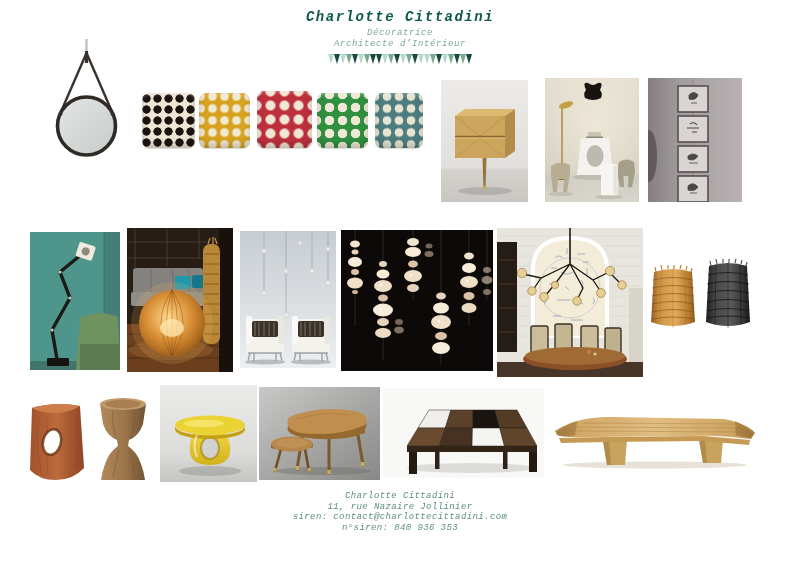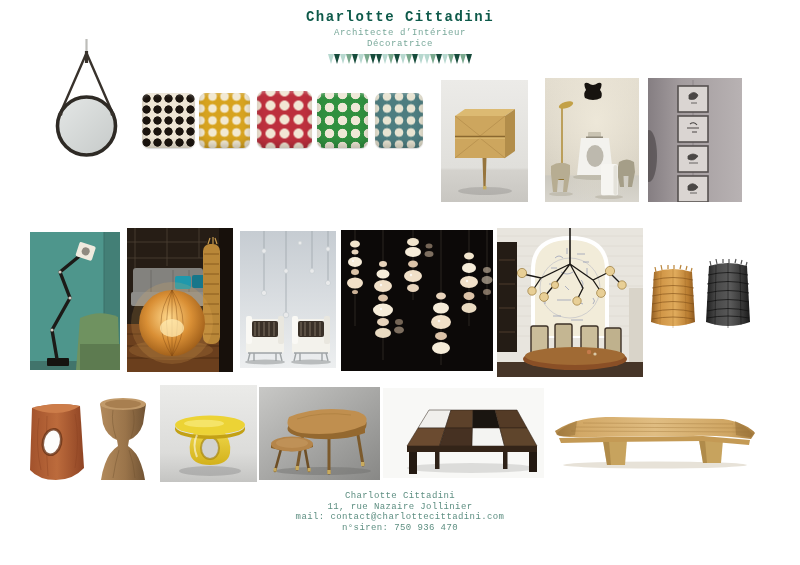--- a/index.html
+++ b/index.html
@@ -1,17 +1,17 @@
 <!DOCTYPE html>
 <html><head>
 <meta charset="utf-8">
 <style>
   html,body{margin:0;padding:0;background:#ffffff;}
   .page{position:relative;width:800px;height:565px;background:#ffffff;overflow:hidden;
-        font-family:"Liberation Mono","DejaVu Sans Mono",monospace;}
+        font-family:"Liberation Mono","DejaVu Sans Mono",monospace;font-style:italic;}
   .header{position:absolute;top:0;left:0;width:800px;text-align:center;}
   .title{font-size:14px;font-weight:bold;letter-spacing:1.5px;margin:9px 0 3px 0;}
   .sub{font-size:9px;letter-spacing:0.6px;line-height:11px;}
   .banner{margin-top:4px;height:11px;line-height:0;}
   .tri{display:inline-block;width:0;height:0;border-left:3.5px solid transparent;
        border-right:3.5px solid transparent;border-top:10px solid #174c3c;}
   .photo{position:absolute;}
   .photo svg{display:block;width:100%;height:100%;}
   .cushion{position:absolute;width:52px;height:55px;border-radius:7px;
            background-color:var(--bg);
@@ -21,22 +21,22 @@
   .footer{position:absolute;top:491px;left:0;width:800px;text-align:center;
           font-size:9px;line-height:10.5px;letter-spacing:0.4px;}
 </style>
 </head>
 <body>
 
 <div class="page">
 
   <div class="header">
     <div class="title" style="color: rgb(14, 90, 74);">Charlotte Cittadini</div>
+    <div class="sub" style="color: rgb(122, 169, 155);">Décoratrice</div>
     <div class="sub" style="color: rgb(122, 169, 155);">Architecte d’Intérieur</div>
-    <div class="sub" style="color: rgb(122, 169, 155);">Décoratrice</div>
     <div class="banner"><i class="tri" style="border-top-color: rgb(183, 216, 207);"></i><i class="tri" style="border-top-color: rgb(23, 76, 60);"></i><i class="tri" style="border-top-color: rgb(183, 216, 207);"></i><i class="tri" style="border-top-color: rgb(122, 169, 142);"></i><i class="tri" style="border-top-color: rgb(23, 76, 60);"></i><i class="tri" style="border-top-color: rgb(183, 216, 207);"></i><i class="tri" style="border-top-color: rgb(122, 169, 142);"></i><i class="tri" style="border-top-color: rgb(23, 76, 60);"></i><i class="tri" style="border-top-color: rgb(23, 76, 60);"></i><i class="tri" style="border-top-color: rgb(183, 216, 207);"></i><i class="tri" style="border-top-color: rgb(122, 169, 142);"></i><i class="tri" style="border-top-color: rgb(23, 76, 60);"></i><i class="tri" style="border-top-color: rgb(183, 216, 207);"></i><i class="tri" style="border-top-color: rgb(122, 169, 142);"></i><i class="tri" style="border-top-color: rgb(23, 76, 60);"></i><i class="tri" style="border-top-color: rgb(183, 216, 207);"></i><i class="tri" style="border-top-color: rgb(183, 216, 207);"></i><i class="tri" style="border-top-color: rgb(122, 169, 142);"></i><i class="tri" style="border-top-color: rgb(23, 76, 60);"></i><i class="tri" style="border-top-color: rgb(183, 216, 207);"></i><i class="tri" style="border-top-color: rgb(122, 169, 142);"></i><i class="tri" style="border-top-color: rgb(23, 76, 60);"></i><i class="tri" style="border-top-color: rgb(122, 169, 142);"></i><i class="tri" style="border-top-color: rgb(23, 76, 60);"></i></div>
   </div>
 
   <figure class="photo" style="left:55px;top:38px;width:63px;height:122px;margin:0" title="Round mirror hanging from a leather strap">
     <svg viewBox="0 0 63 122">
       <defs>
           <linearGradient id="g1" x1="0" y1="0" x2="1" y2="1">
         <stop offset="0" stop-color="#e4e7e6"></stop>
             <stop offset="1" stop-color="#c6cac9"></stop>
           </linearGradient>
@@ -508,17 +508,17 @@
       <path d="M2 24 C20 12 40 10 60 10 L170 12 C186 14 200 22 202 26 L198 32 C180 30 160 28 140 29 L40 30 C24 31 10 30 4 28 Z" fill="url(#g13)"></path>
       <path d="M30 16 L180 17 M22 20 L190 21 M18 24 L196 25" stroke="#a57e40" stroke-width="0.7" opacity="0.6" fill="none"></path>
       <path d="M4 26 q8 -8 20 -12 l-2 14 q-10 2 -16 1 Z" fill="#8f6830" opacity="0.45"></path>
       <path d="M200 27 q-8 -9 -18 -13 l1 14 q10 2 15 2 Z" fill="#8f6830" opacity="0.45"></path>
     </svg>
   </figure>
 
   <div class="footer" style="color: rgb(94, 143, 130);">
     <div>Charlotte Cittadini</div>
     <div>11, rue Nazaire Jollinier</div>
-    <div>mail: contact@charlottecittadini.com</div>
-    <div>n°siren: 750 936 470</div>
+    <div>siren: contact@charlottecittadini.com</div>
+    <div>n°siren: 840 936 353</div>
   </div>
 
 </div>
 
 </body></html>

